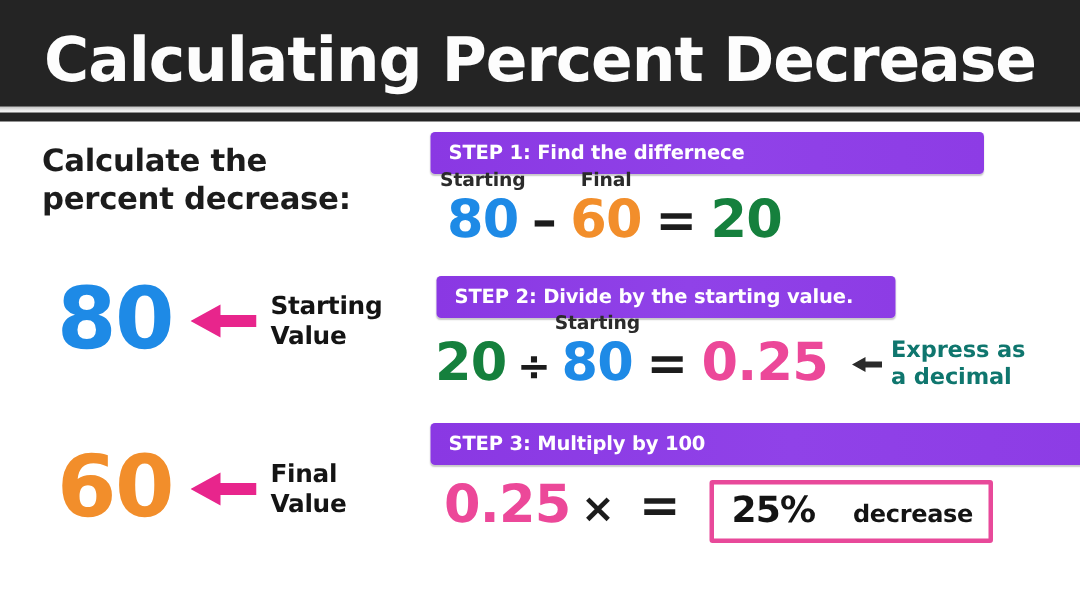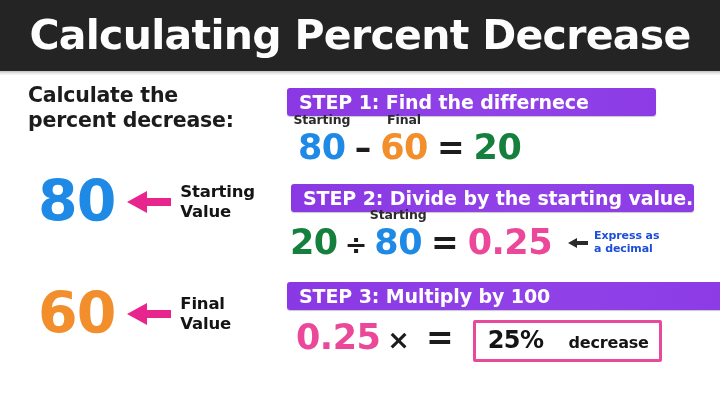--- a/index.html
+++ b/index.html
@@ -13,21 +13,21 @@
     background: #ffffff;
     font-family: "DejaVu Sans", sans-serif;
     position: relative;
   }
 
   
   .header-bar {
     position: absolute;
     left: 0; top: 0;
     width: 720px;
-    height: 71px;
+    height: 81px;
     background: #242424;
     display: flex;
     align-items: center;
     justify-content: center;
   }
   .header-title {
     color: #fdfdfd;
     font-family: "DejaVu Sans", sans-serif;
     font-weight: bold;
     font-size: 41px;
@@ -39,21 +39,21 @@
     position: absolute;
     left: 0; top: 71px;
     width: 720px;
     height: 4px;
     background: linear-gradient(to bottom, #bfbfbf 0%, #e9e9e9 60%, #f7f7f7 100%);
   }
 
   
   .left-panel {
     position: absolute;
-    left: 0; top: 63px;
+    left: 0; top: 75px;
     width: 278px;
     height: 287px;
   }
   .prompt-text {
     position: absolute;
     left: 28px; top: 20px;
     width: 240px;
     font-size: 20.5px;
     font-weight: bold;
     color: #1c1c1c;
@@ -107,28 +107,28 @@
     position: absolute;
     height: 28px;
     background: linear-gradient(to right, #8a38e3 0%, #9042e8 55%, #8d3ce5 100%);
     border-radius: 3px;
     display: flex;
     align-items: center;
     box-shadow: 0 1px 1px rgba(0,0,0,0.22);
   }
   .step-banner .banner-text {
     color: #ffffff;
-    font-size: 19px;
+    font-size: 13px;
     font-weight: bold;
     white-space: nowrap;
     padding-left: 12px;
     letter-spacing: -0.1px;
   }
   .banner-1 { left: 9px;  top: 13px;  width: 369px; }
-  .banner-2 { left: 13px; top: 109px; width: 403px; }
+  .banner-2 { left: 13px; top: 109px; width: 306px; }
   .banner-3 { left: 9px;  top: 207px; width: 438px; }
 
   
   .eq-row {
     position: absolute;
     display: flex;
     align-items: baseline;
     white-space: nowrap;
   }
   .eq-1 { left: 20px; top: 55px; }
@@ -178,23 +178,23 @@
     align-self: center;
   }
   .note-arrow {
     width: 20px;
     height: 12px;
     flex: none;
     margin-right: 6px;
     display: block;
   }
   .note-text {
-    font-size: 11px;
-    font-weight: bold;
-    color: #1d4ed8;
+    font-size: 15px;
+    font-weight: bold;
+    color: #0f766e;
     line-height: 1.18;
     letter-spacing: -0.1px;
     white-space: nowrap;
   }
 
   
   .answer-box {
     display: flex;
     align-items: baseline;
     border: 3px solid #e8499a;

